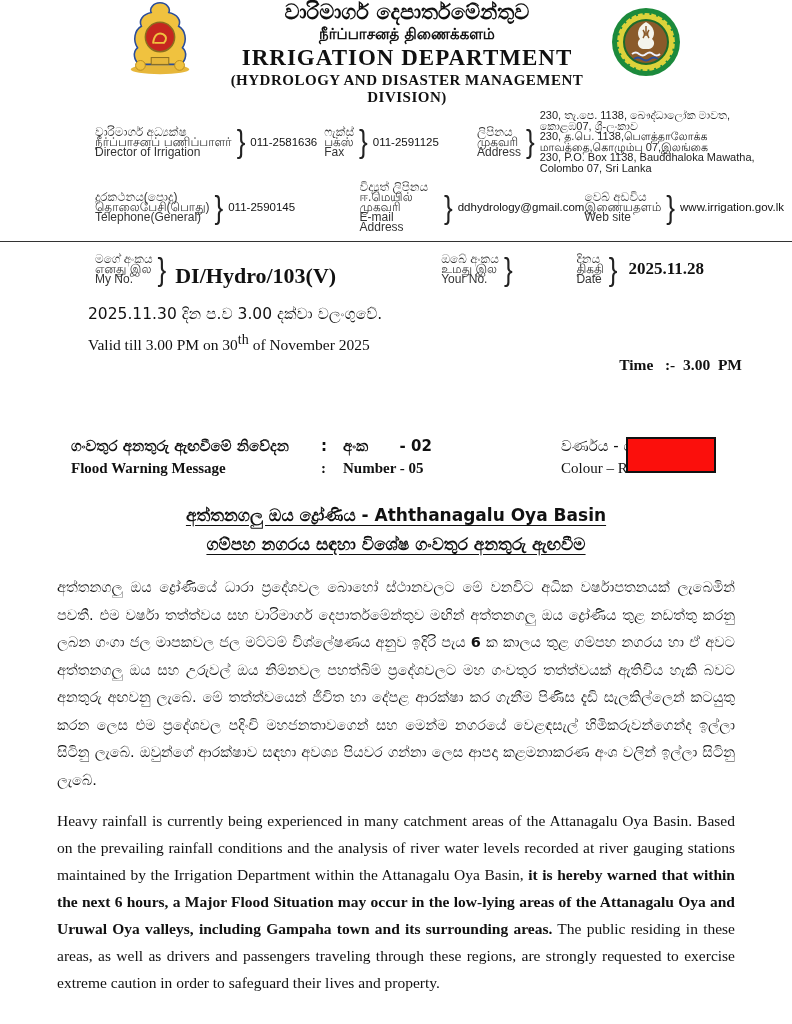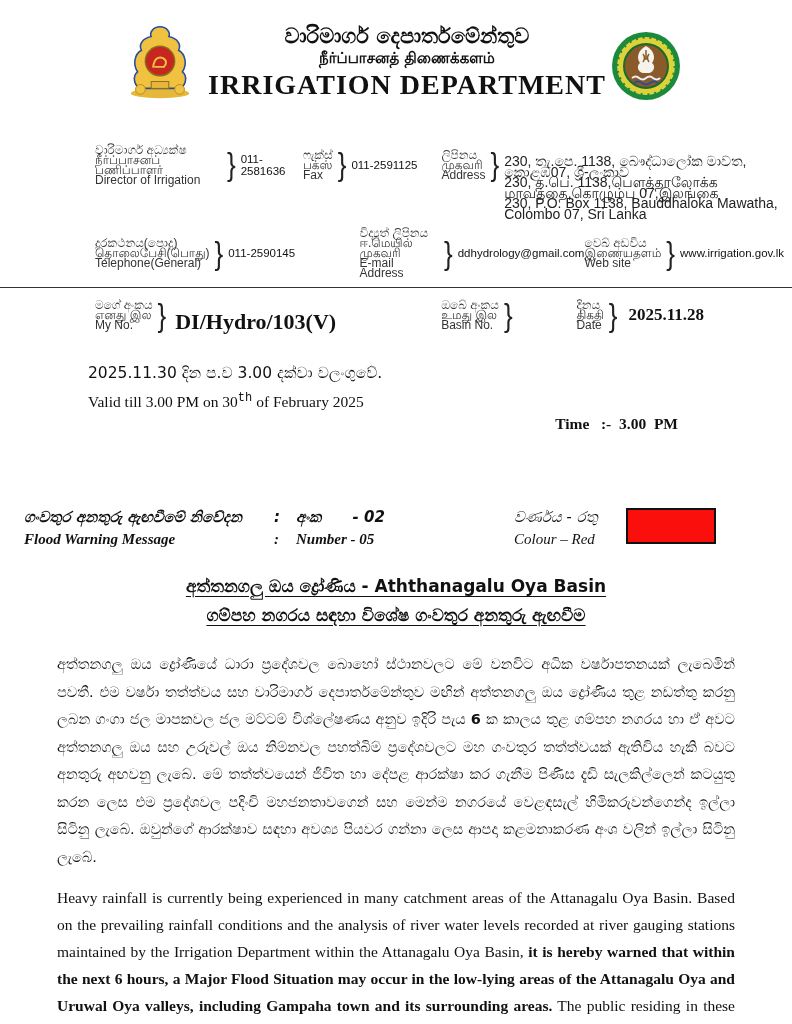--- a/index.html
+++ b/index.html
@@ -4,68 +4,68 @@
 <style>
   * { margin:0; padding:0; box-sizing:border-box; }
   html,body { background:#d8d8d8; }
   .page {
     position:relative; width:792px; height:1024px; margin:0 auto;
     background:#ffffff; color:#111;
     font-family:"Liberation Serif","DejaVu Serif",serif;
     overflow:hidden;
   }
   
-  .header { display:flex; align-items:flex-start; padding-top:24px; }
+  .header { display:flex; align-items:flex-start; }
   .logo-left { margin-left:116px; width:88px; flex:0 0 auto; }
   .logo-right { margin-right:110px; width:72px; flex:0 0 auto; margin-top:6px; }
   .head-center { flex:1; text-align:center; line-height:1.15; }
   .head-si { font-family:"DejaVu Sans",sans-serif; font-size:21px; font-weight:bold; }
   .head-ta { font-family:"DejaVu Sans",sans-serif; font-size:15px; font-weight:bold; margin-top:2px; }
-  .head-en { font-size:28px; font-weight:bold; letter-spacing:1px; margin-top:2px; }
+  .head-en { font-size:23px; font-weight:bold; letter-spacing:1px; margin-top:2px; }
   .head-sub { font-size:15px; font-weight:bold; letter-spacing:0.5px; }
   
   .contact { margin-top:4px; padding-left:95px; padding-right:8px;
              font-family:"Liberation Sans","DejaVu Sans",sans-serif; }
   .c-row { display:flex; align-items:center; }
   .c-row + .c-row { margin-top:9px; }
   .c-item { display:flex; align-items:center; }
   .c-labels { font-size:12px; line-height:10px; color:#333; }
   .c-brace { font-size:26px; font-weight:200; color:#222; transform:scaleY(1.2); margin:0 5px; }
   .c-val { font-size:11.5px; color:#111; }
-  .c-addr { font-size:14px; line-height:10.5px; color:#222;margin-top:46px; }
+  .c-addr { font-size:11px; line-height:10.5px; color:#222; }
   .w-dir { width:300px; } .w-fax { width:200px; }
   .w-tel { width:300px; } .w-mail { width:255px; }
   
   .rule { border-top:1.6px solid #333; margin-top:9px; }
   
   .refs { display:flex; align-items:center; margin-top:7px; padding-left:95px; padding-right:88px;
           font-family:"Liberation Sans","DejaVu Sans",sans-serif;justify-content:space-between; }
   .r-val { font-family:"Liberation Serif",serif; font-size:22px; font-weight:bold; margin-left:4px;margin-top:14px; }
   .r-date { font-family:"Liberation Serif",serif; font-size:17px; font-weight:bold; margin-left:6px; }
   .gap-yourno { margin-left:105px; } .gap-date { margin-left:auto; }
   
-  .validity { display:flex; margin-top:26px; padding-left:88px; padding-right:114px; }
+  .validity { display:flex; margin-top:13px; padding-left:88px; padding-right:50px; }
   .v-left { font-size:15.5px; line-height:25px; }
   .v-right { margin-left:auto; font-size:15.5px; font-weight:bold; line-height:25px; white-space:pre; }
-  sup { font-size:12px;font-family:Liberation Mono, monospace; }
-  
-  .warn { position:relative; margin-top:20px; padding-left:24px; height:44px;font-style:italic; }
+  sup { font-size:14px; }
+  
+  .warn { position:relative; margin-top:8px; padding-left:71px; height:44px; }
   .warn-grid { display:grid; grid-template-columns:250px 22px 170px auto; column-gap:0;
                font-size:15px; line-height:22px; }
   .warn-si { font-family:"DejaVu Sans",sans-serif; font-weight:bold; }
   .warn-en { font-weight:bold; }
   .warn-num { white-space:pre; font-weight:bold; }
   .warn-col { margin-left:48px; }
   .swatch { position:absolute; right:76px; top:2px; width:90px; height:36px; border:2px solid #111; }
   
   .doc-title { text-align:center; margin-top:22px; font-weight:bold; font-size:17px;
                font-family:"DejaVu Sans",sans-serif; line-height:29px; }
   .doc-title .u { text-decoration:underline; text-underline-offset:4px; }
   
-  .para { margin:21px 57px 0; text-align:justify; }
+  .para { margin:15px 57px 0; text-align:justify; }
   .para-si { font-family:"DejaVu Sans",sans-serif; font-size:14.5px; line-height:27.5px; }
   .para-en { font-size:15.5px; line-height:27px; margin-top:13px; }
   .para b, .para .bold { font-weight:bold; }
 </style>
 </head>
 <body>
 
 <div class="page">
 
   <div class="header">
@@ -77,20 +77,21 @@
         <path d="M38,43 C39,35 43,32 48,34 C52,36 52,40 49,43 M40,43 l9,0" stroke="#f0c23f" stroke-width="2" fill="none" stroke-linecap="round"></path>
         <circle cx="25" cy="66" r="5" fill="#f0c23f" stroke="#b98c1f"></circle>
         <circle cx="65" cy="66" r="5" fill="#f0c23f" stroke="#b98c1f"></circle>
         <rect x="36" y="58" width="18" height="7" fill="#e7b73a" stroke="#8a6d1f" stroke-width="1"></rect>
       </svg>
     </div>
     <div class="head-center">
       <div class="head-si">වාරිමාර්ග දෙපාර්තමේන්තුව</div>
       <div class="head-ta">நீர்ப்பாசனத் திணைக்களம்</div>
       <div class="head-en">IRRIGATION DEPARTMENT</div>
+      <div class="head-sub">(HYDROLOGY AND DISASTER MANAGEMENT DIVISION)</div>
     </div>
     <div class="logo-right">
       <svg width="72" height="72" viewBox="0 0 72 72">
         <circle cx="36" cy="36" r="34" fill="#1c8a3c"></circle>
         <circle cx="36" cy="36" r="29" fill="#ddd23a"></circle>
         <circle cx="36" cy="36" r="29" fill="none" stroke="#1c8a3c" stroke-width="3" stroke-dasharray="2 5"></circle>
         <circle cx="36" cy="36" r="22" fill="#8a5a2a" stroke="#1c6a2c" stroke-width="2"></circle>
         <path d="M36,16 C28,20 26,28 30,33 C26,36 28,42 33,43 L39,43 C44,42 46,36 42,33 C46,28 44,20 36,16 Z" fill="#f4f4ec"></path>
         <path d="M33,24 q3,4 0,8 M39,24 q-3,4 0,8 M36,20 l0,10" stroke="#8a5a2a" stroke-width="1.5" fill="none"></path>
         <path d="M22,48 q4,-3 7,0 q4,3 7,0 q4,-3 7,0 q4,3 7,0" stroke="#eef2ff" stroke-width="2" fill="none"></path>
@@ -173,40 +174,40 @@
         <div>எனது இல</div>
         <div>My No.</div>
       </div>
       <span class="c-brace">}</span>
       <span class="r-val">DI/Hydro/103(V)</span>
     </div>
     <div class="c-item gap-yourno">
       <div class="c-labels">
         <div>ඔබේ අංකය</div>
         <div>உமது இல</div>
-        <div>Basin No.</div>
+        <div>Your No.</div>
       </div>
       <span class="c-brace">}</span>
       <span class="r-val"></span>
     </div>
     <div class="c-item gap-date">
       <div class="c-labels">
         <div>දිනය</div>
         <div>திகதி</div>
         <div>Date</div>
       </div>
       <span class="c-brace">}</span>
       <span class="r-date">2025.11.28</span>
     </div>
   </div>
 
   <div class="validity">
     <div class="v-left">
       <div style="font-family:&quot;DejaVu Sans&quot;,sans-serif;">2025.11.30 දින ප.ව 3.00 දක්වා වලංගුවේ.</div>
-      <div><span>Valid till 3.00 PM on 30</span><sup>th</sup><span> of February 2025</span></div>
+      <div><span>Valid till 3.00 PM on 30</span><sup>th</sup><span> of November 2025</span></div>
     </div>
     <div class="v-right">
       <div>Time   :-  3.00  PM</div>
     </div>
   </div>
 
   <div class="warn">
     <div class="warn-grid">
       <div class="warn-si">ගංවතුර අනතුරු ඇඟවීමේ නිවේදන</div>
       <div class="warn-si">:</div>

